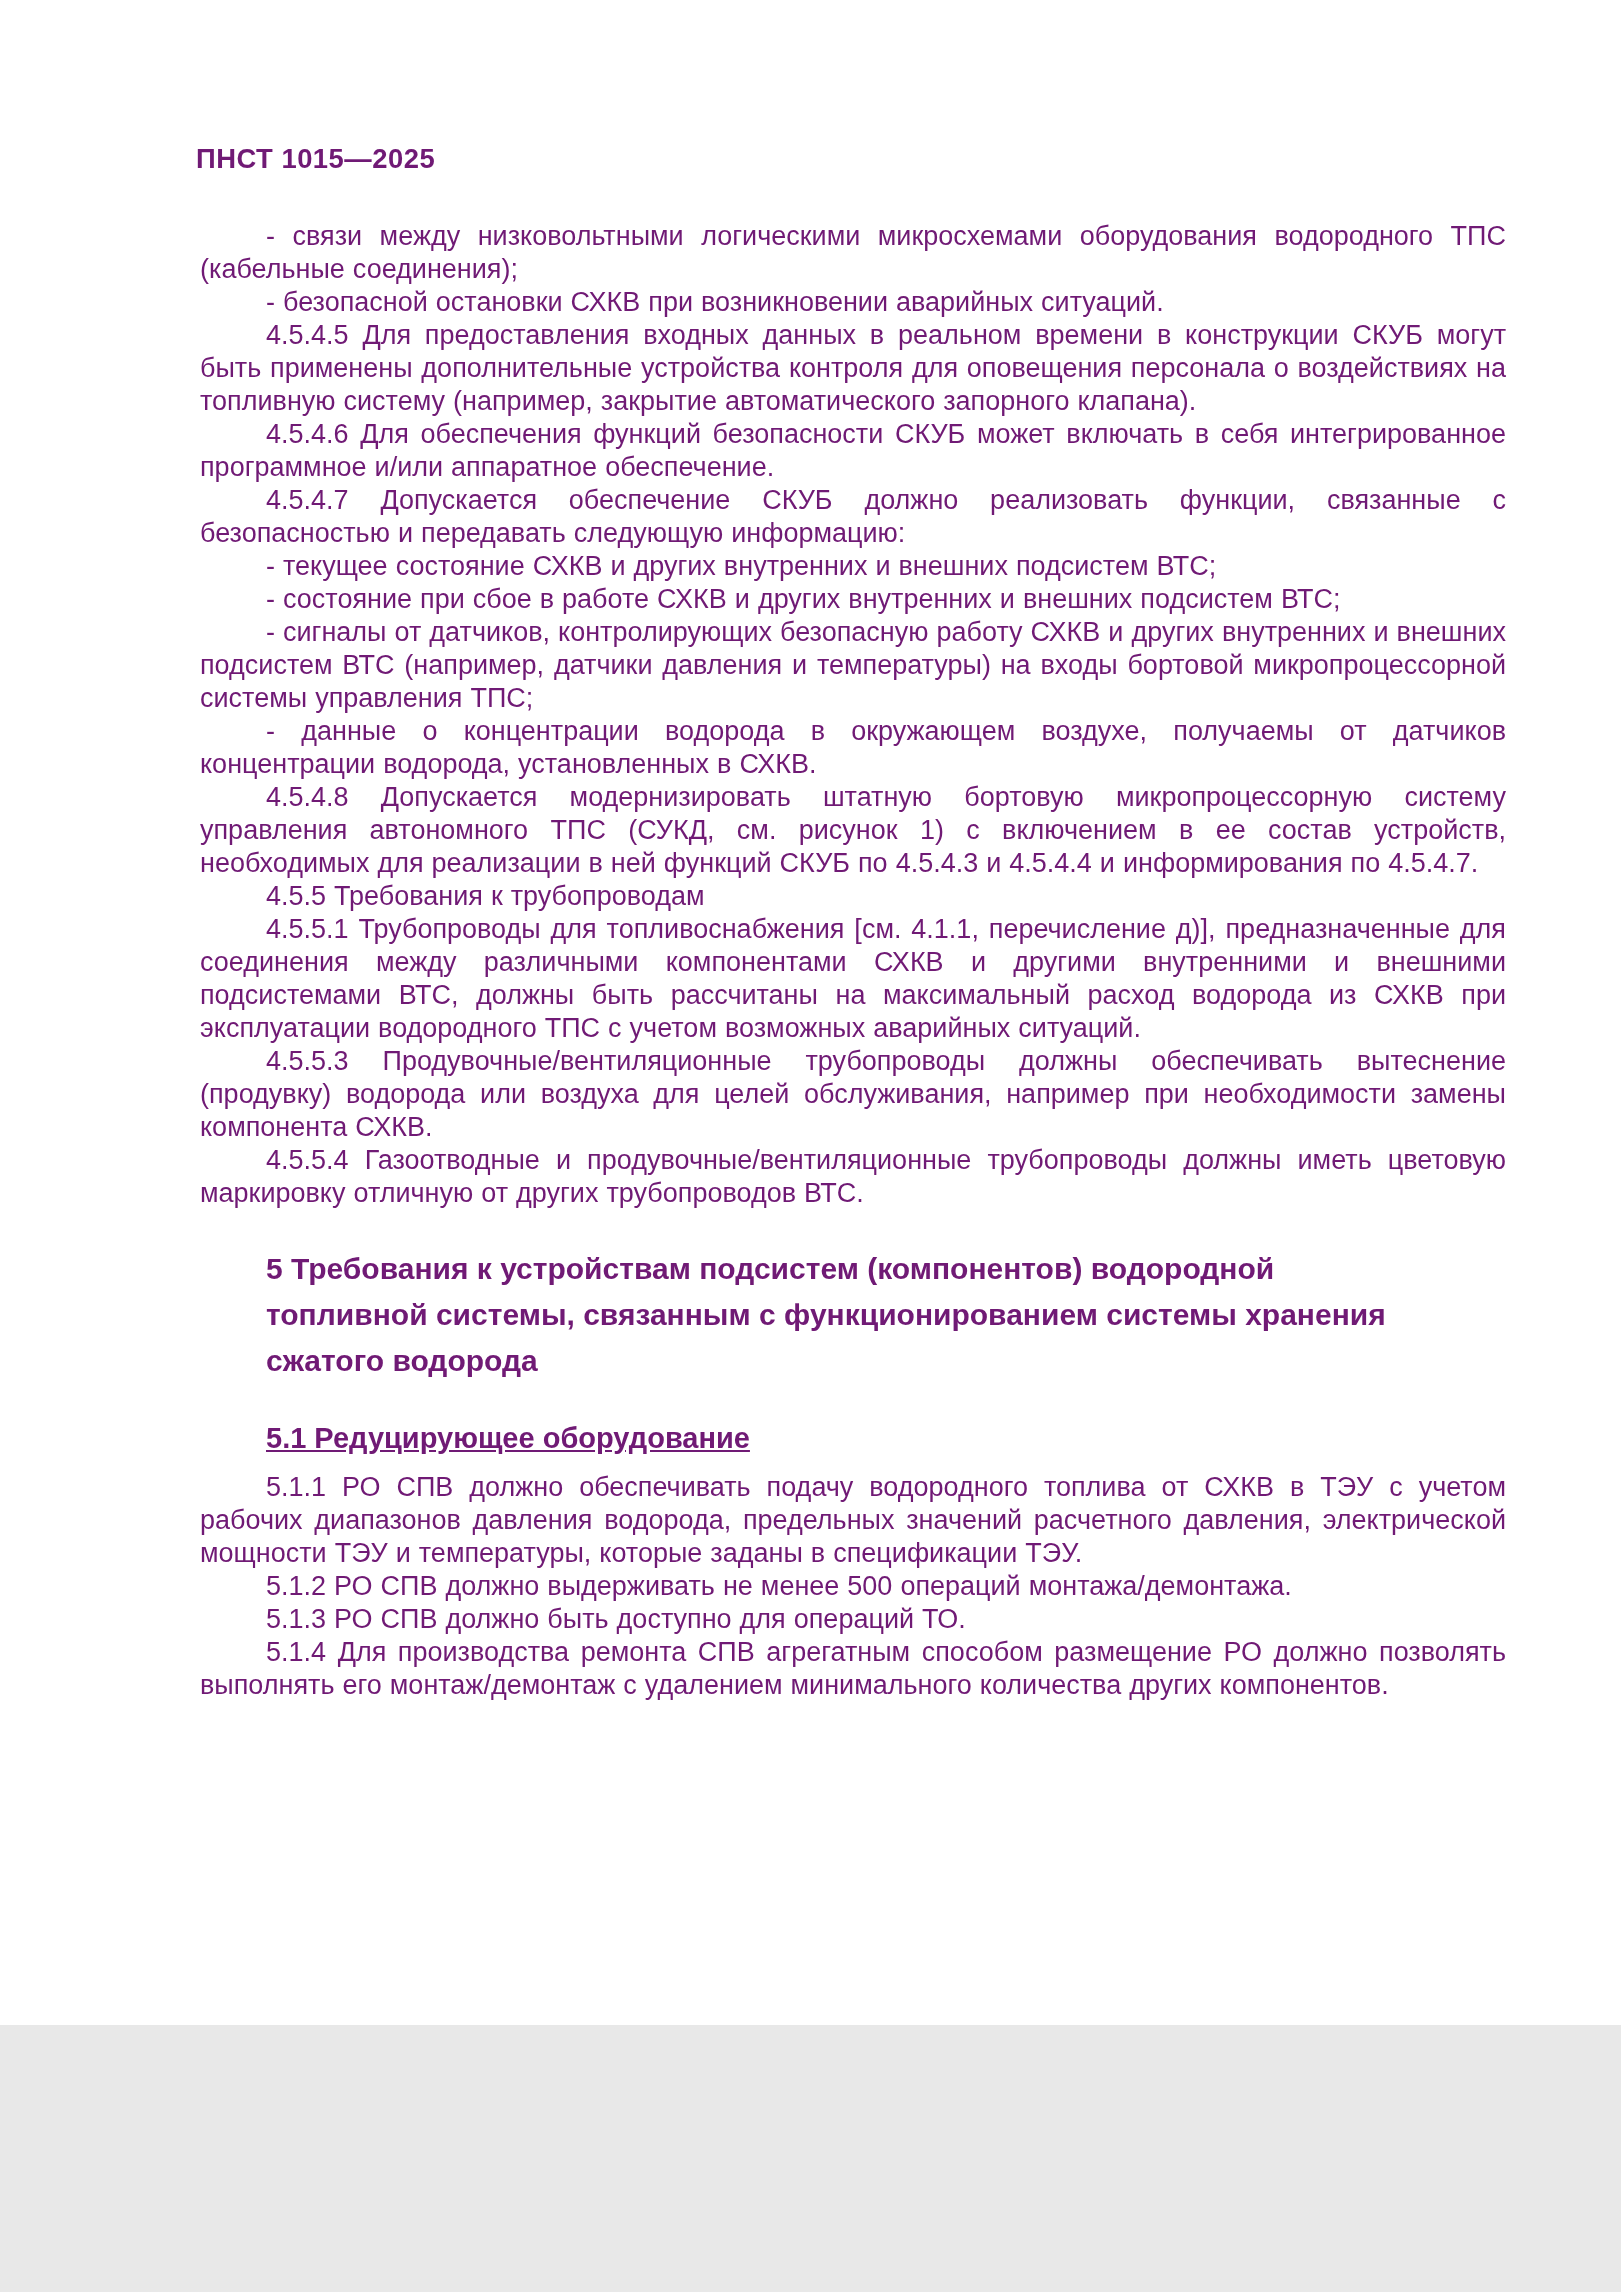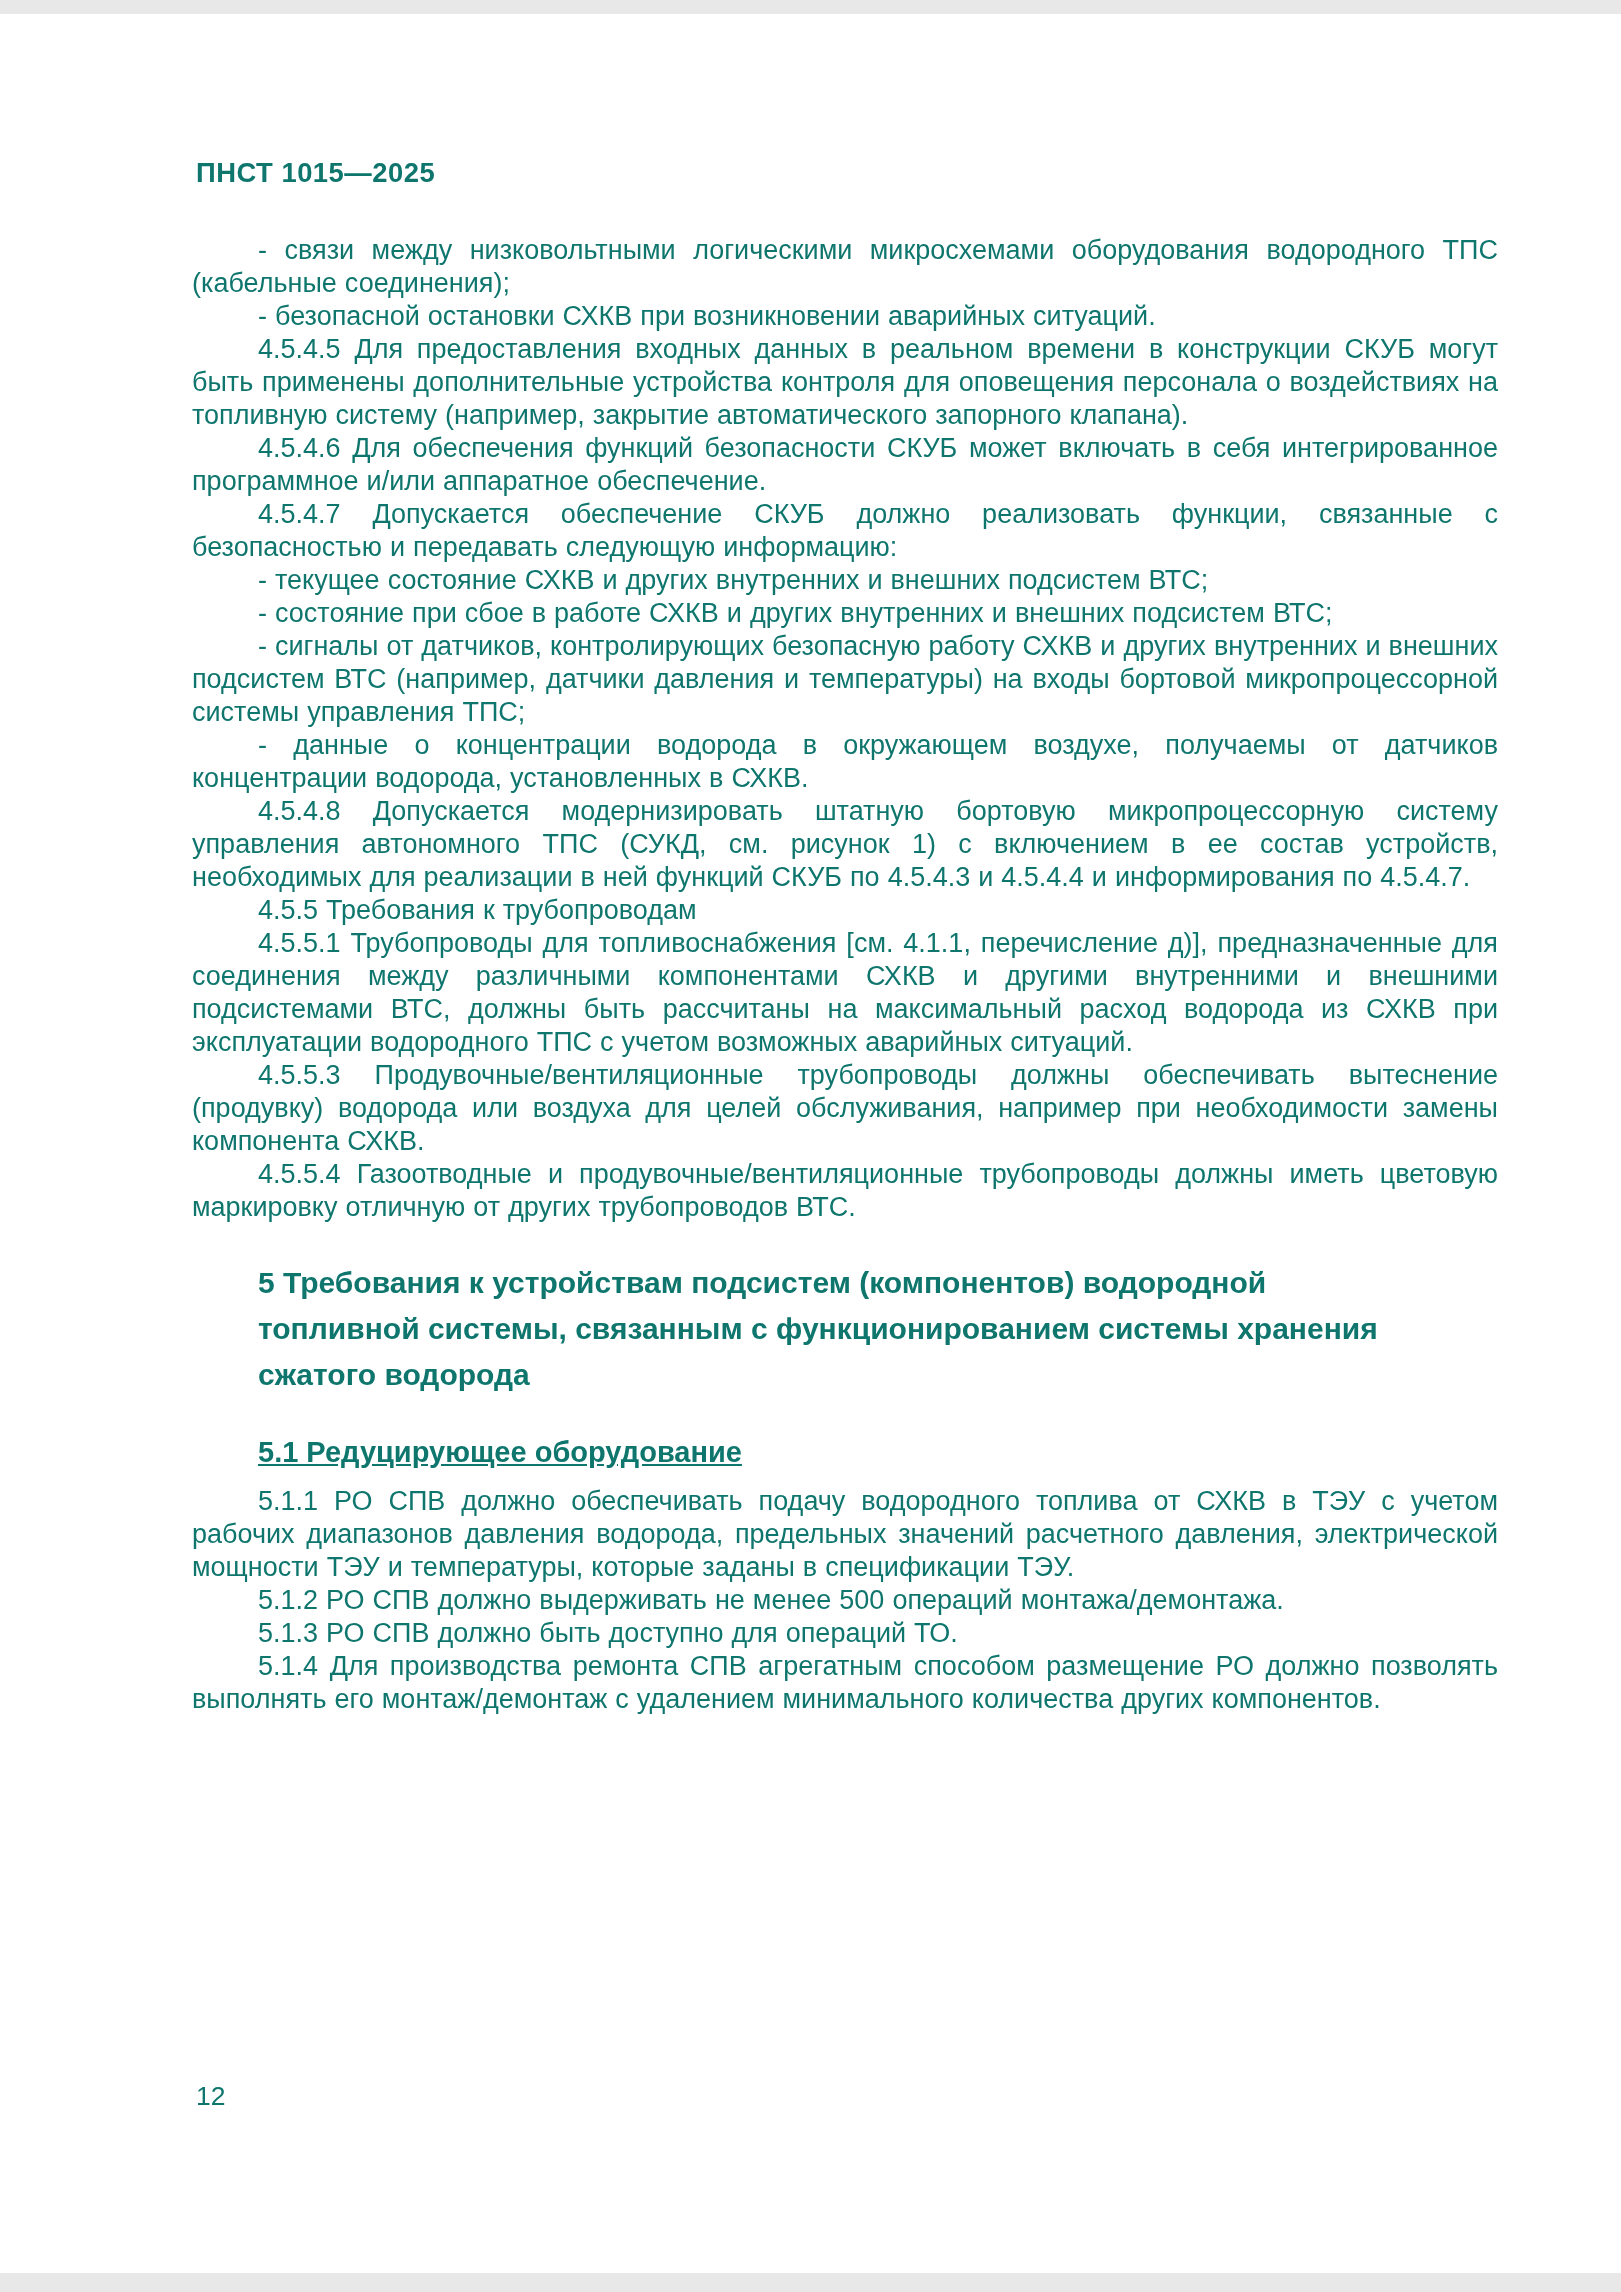--- a/index.html
+++ b/index.html
@@ -3,39 +3,39 @@
 <meta charset="utf-8">
 <style>
   html, body {
     margin: 0;
     padding: 0;
     background: #e8e8e8;
   }
   .page {
     position: relative;
     width: 1621px;
-    height: 2259px;
-    margin: 14px auto;
+    height: 2025px;
+    margin: 0 auto;
     background: #ffffff;
-    color: #0f766e;
+    color: #701a75;
     font-family: "Liberation Sans", sans-serif;
     overflow: hidden;
   }
   .doc-header {
     position: absolute;
     left: 196px;
     top: 143px;
     font-size: 27.4px;
     font-weight: bold;
     letter-spacing: 0.5px;
     white-space: nowrap;
   }
   .content {
     position: absolute;
-    left: 192px;
+    left: 200px;
     top: 220px;
     width: 1306px;
   }
   .para {
     margin: 0;
     font-size: 27px;
     line-height: 33px;
     text-align: justify;
     text-indent: 66px;
     word-spacing: 0.5px;

